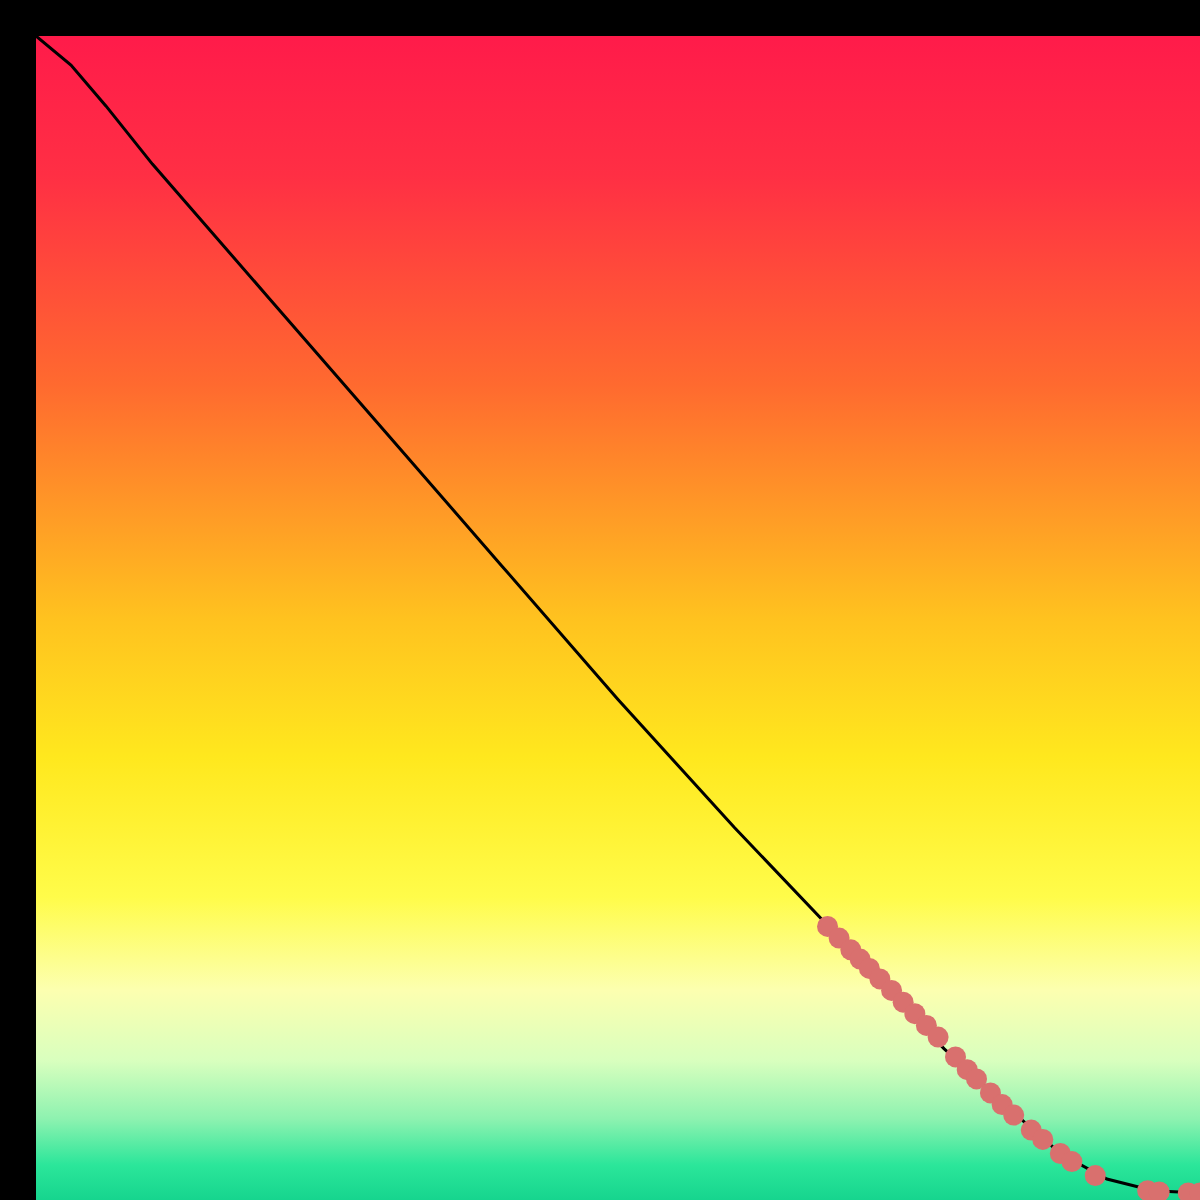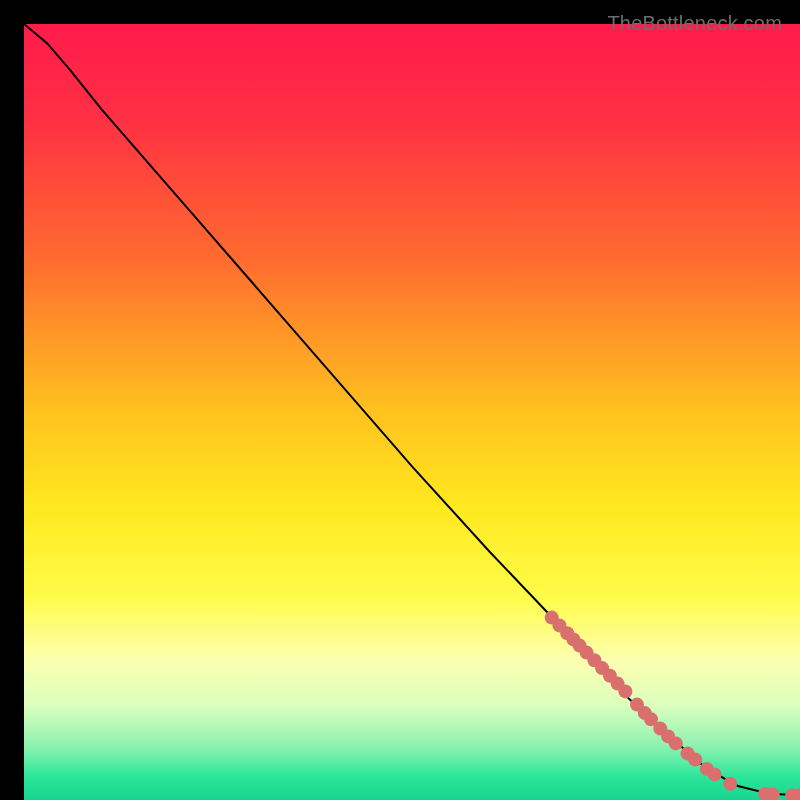--- a/index.html
+++ b/index.html
@@ -80,14 +80,13 @@
         <circle cx="671.2" cy="735.6" r="7" fill="#d9706e"></circle>
         <circle cx="682.9" cy="745.0" r="7" fill="#d9706e"></circle>
         <circle cx="690.6" cy="750.4" r="7" fill="#d9706e"></circle>
         <circle cx="706.2" cy="759.7" r="7" fill="#d9706e"></circle>
         <circle cx="741.1" cy="769.8" r="7" fill="#d9706e"></circle>
         <circle cx="748.8" cy="770.6" r="7" fill="#d9706e"></circle>
         <circle cx="768.2" cy="771.3" r="7" fill="#d9706e"></circle>
         <circle cx="776.0" cy="771.3" r="7" fill="#d9706e"></circle>
       </g>
   </svg>
-  <div class="watermark">TheBottleneck.com</div>
 </div>
 
 </body></html>

